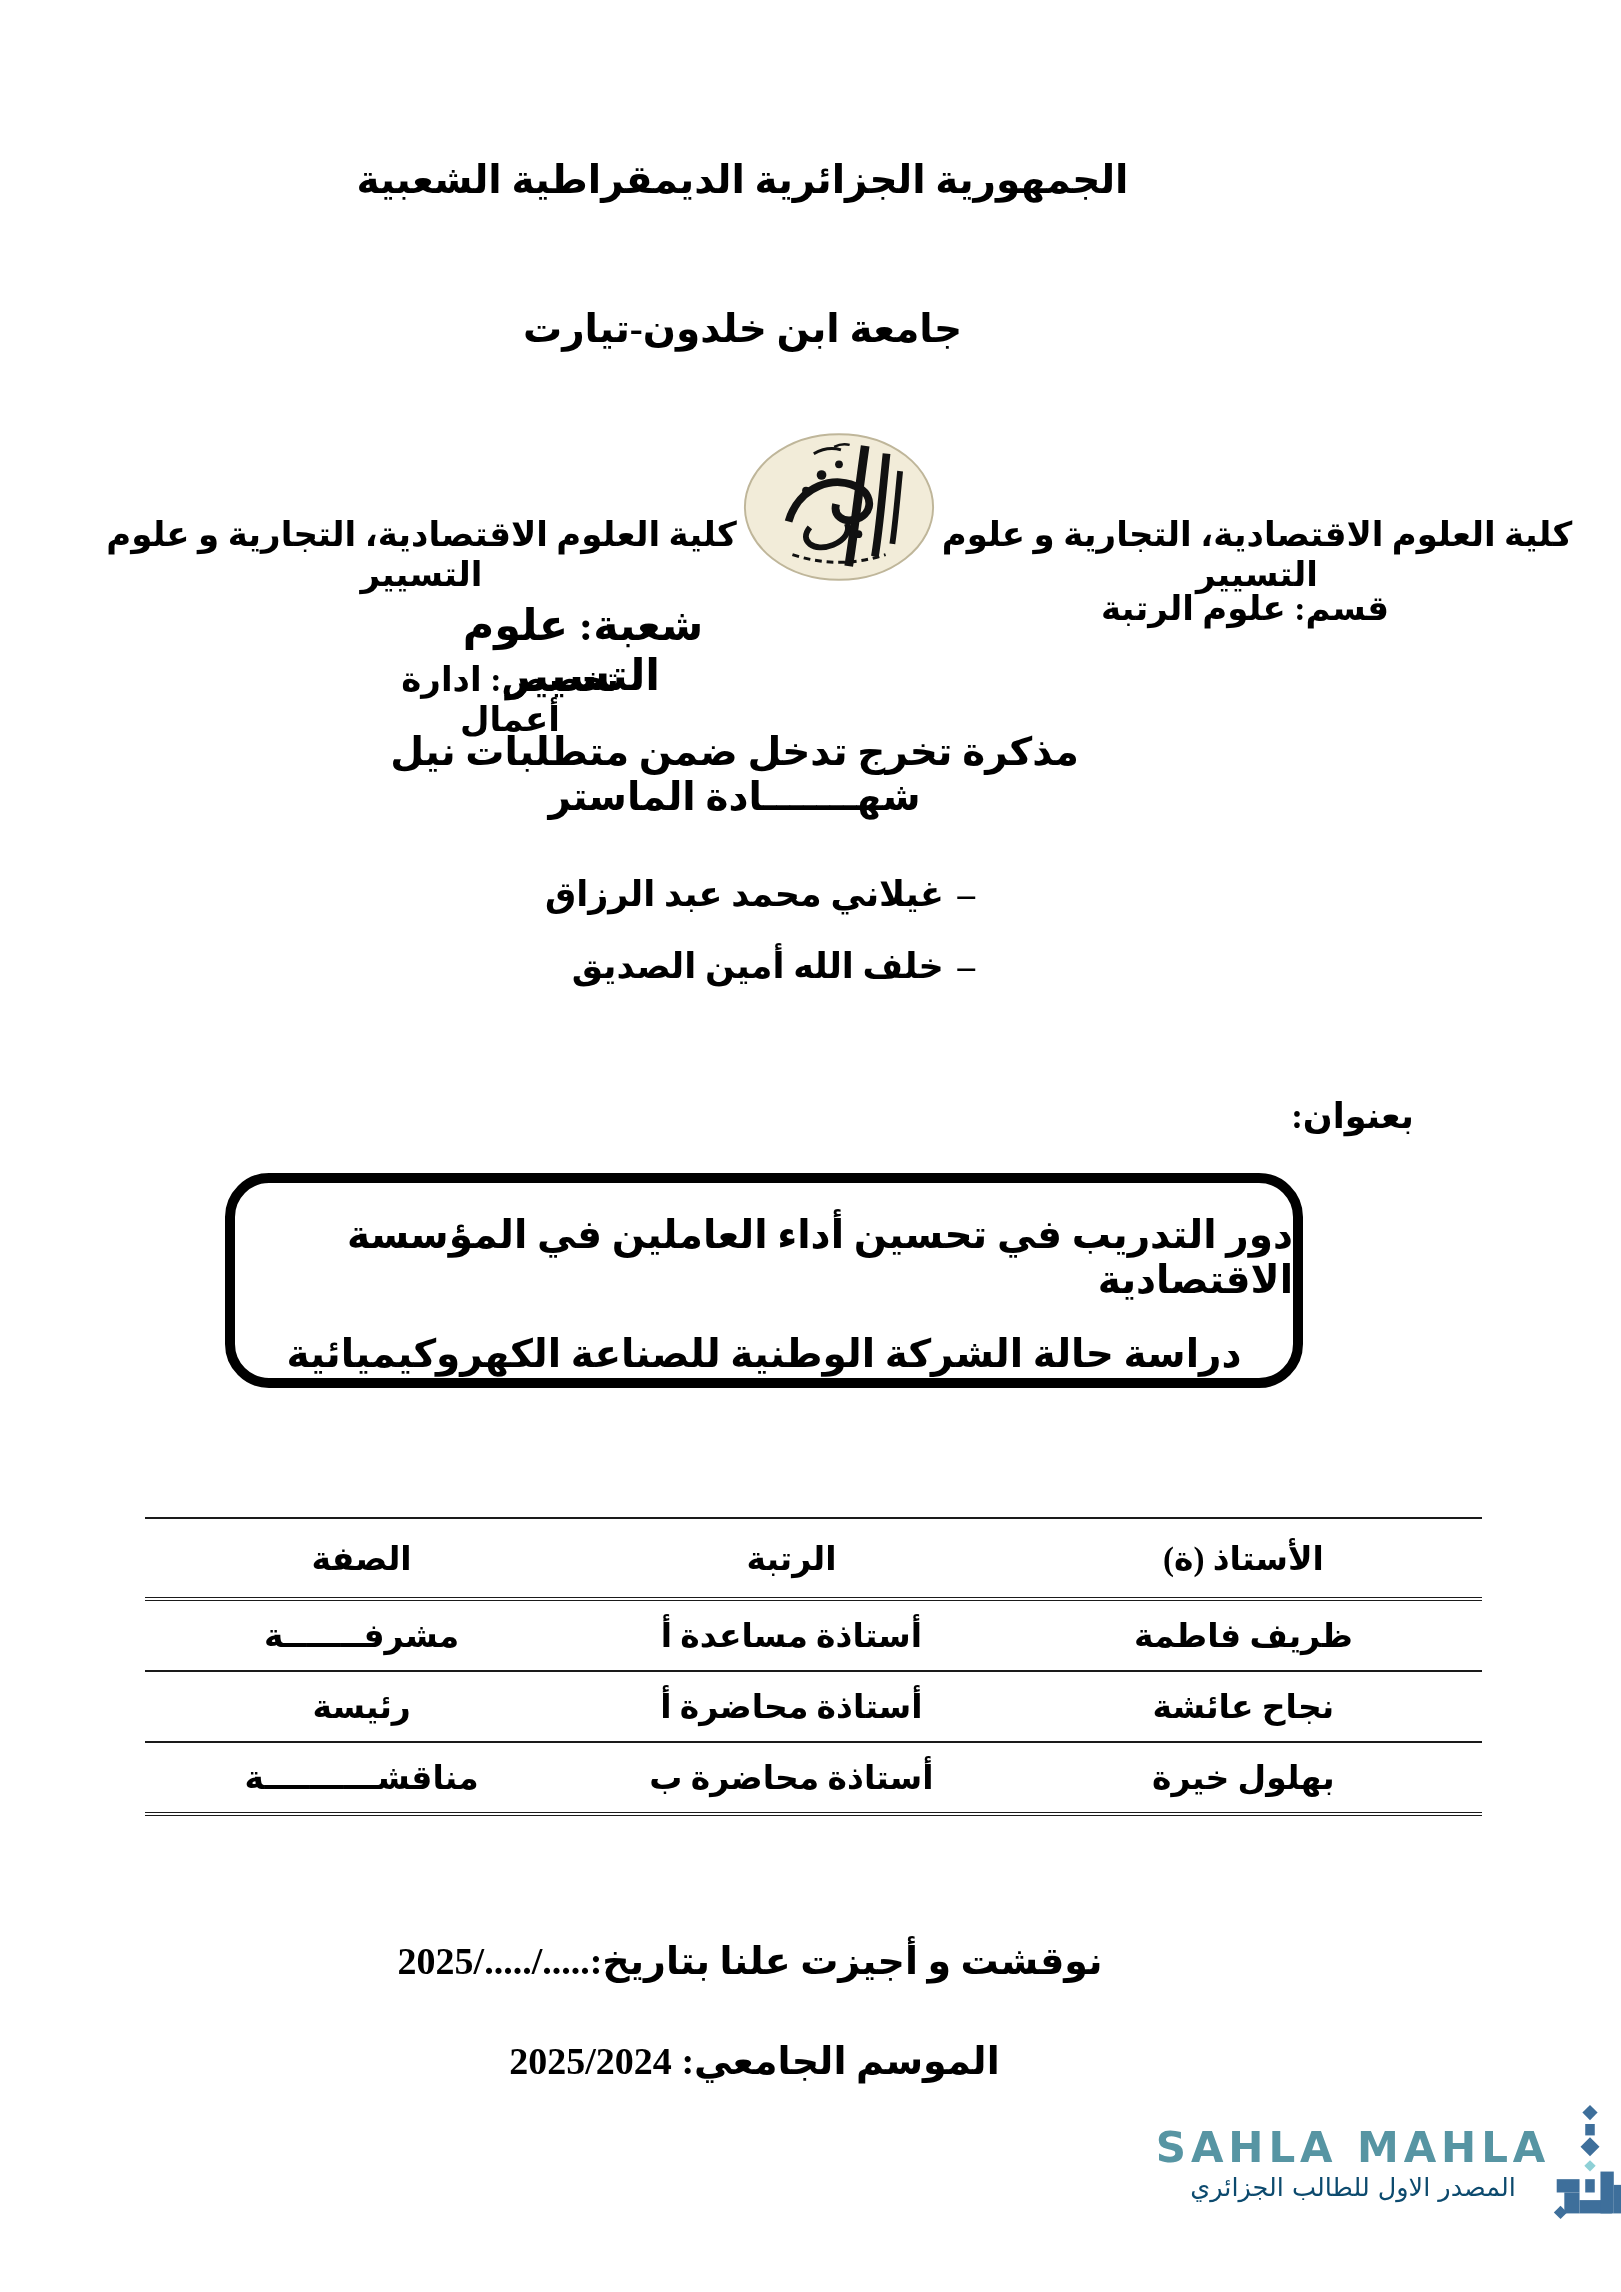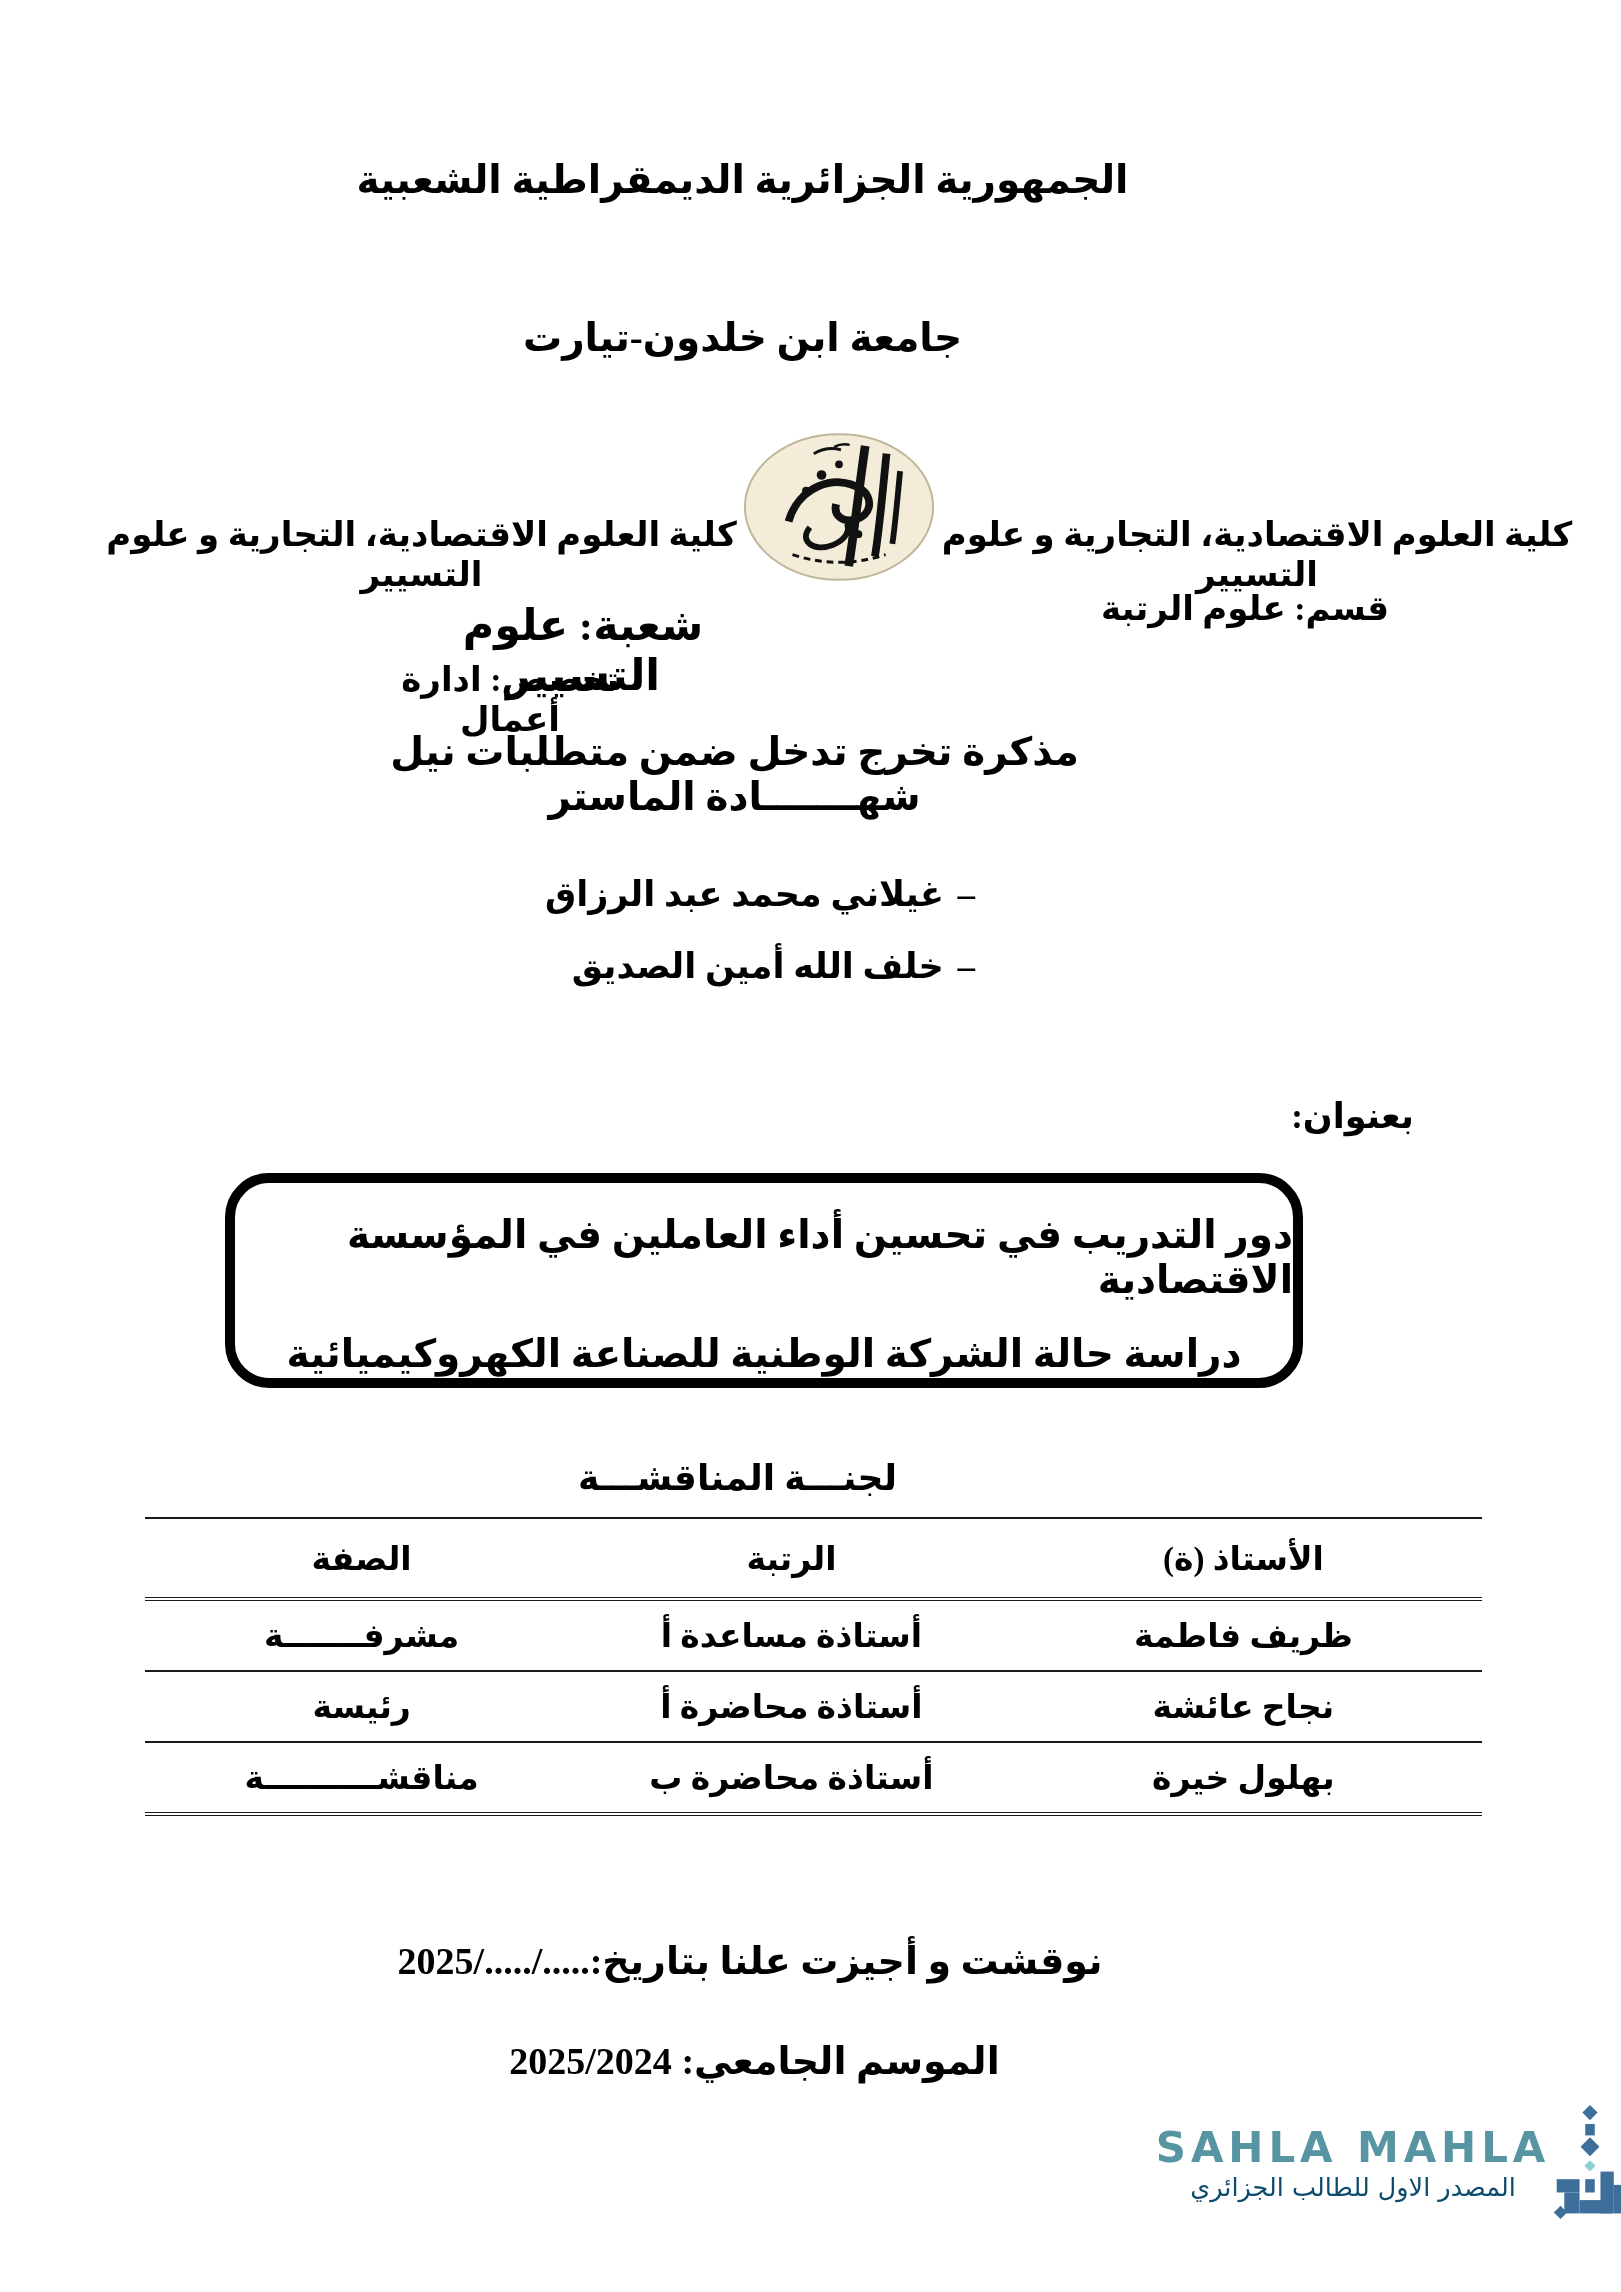--- a/index.html
+++ b/index.html
@@ -5,21 +5,21 @@
   html,body{margin:0;padding:0;background:#ffffff;}
   .page{
     position:relative;
     width:1621px;height:2293px;
     background:#ffffff;
     font-family:"Liberation Serif","DejaVu Serif","DejaVu Sans",serif;
     font-weight:bold;color:#000;overflow:hidden;
   }
   .abs{position:absolute;direction:rtl;text-align:center;}
   .hline{left:311px;width:863px;font-size:39px;}
-  .l1{top:157px;} .l2{top:235px;} .l3{top:306px;margin-top:9px;}
+  .l1{top:157px;} .l2{top:235px;} .l3{top:306px;}
   .seal{position:absolute;left:742px;top:431px;width:194px;height:153px;}
   .fac{font-size:34px;}
   .fac-left{left:103px;top:514px;width:637px;}
   .fac-right{left:941px;top:514px;width:632px;}
   .dept{left:1098px;top:588px;width:294px;font-size:34px;}
   .branch{left:446px;top:600px;width:274px;font-size:43px;}
   .spec{left:363px;top:659px;width:294px;font-size:34px;}
   .thesis{left:323px;top:729px;width:823px;font-size:39px;}
   .prep{left:588px;top:808px;width:402px;font-size:35px;}
   .students{left:480px;top:874px;width:495px;font-size:35px;text-align:right;}
@@ -100,21 +100,20 @@
     <div class="student"><span class="dash">–</span><span>خلف الله أمين الصديق</span></div>
   </div>
 
   <div class="abs benwan">بعنوان:</div>
 
   <div class="titlebox">
     <div>دور التدريب في تحسين أداء العاملين في المؤسسة الاقتصادية</div>
     <div>دراسة حالة الشركة الوطنية للصناعة الكهروكيميائية</div>
   </div>
 
-  <div class="abs committee-h">لجنـــة المناقشـــة</div>
 
   <table class="committee">
     <thead>
       <tr>
         <th class="c1">الأستاذ (ة)</th>
         <th class="c2">الرتبة</th>
         <th class="c3">الصفة</th>
       </tr>
     </thead>
     <tbody>

